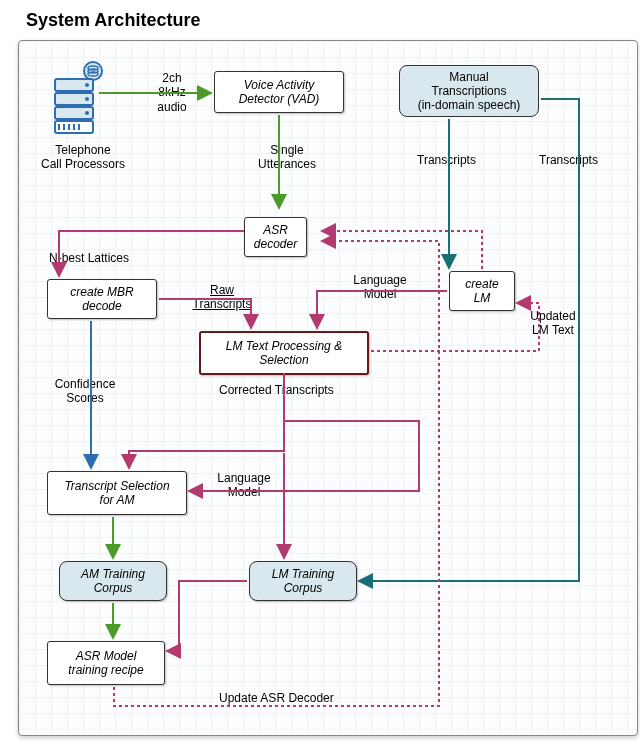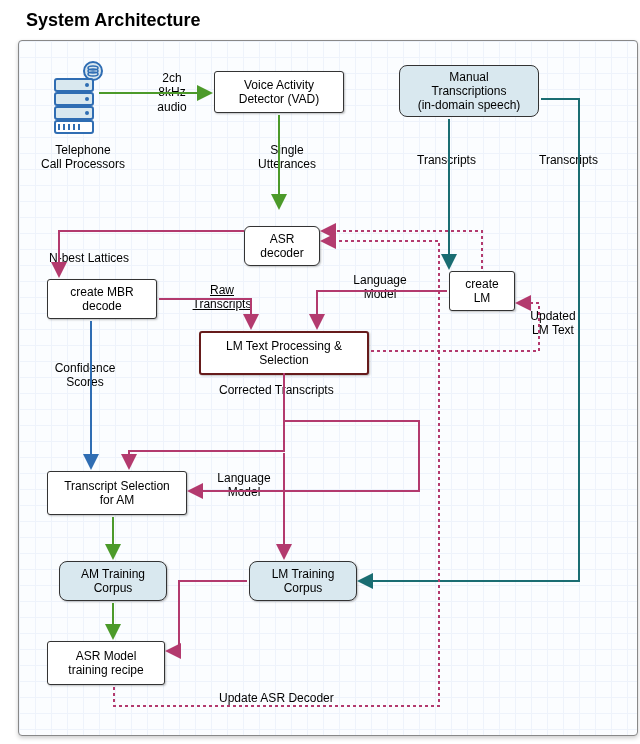--- a/index.html
+++ b/index.html
@@ -42,21 +42,21 @@
     background: #fff;
     border-radius: 3px;
     font-size: 12px;
     display: flex;
     align-items: center;
     justify-content: center;
     text-align: center;
     padding: 4px 6px;
     box-sizing: border-box;
   }
-  .node.shadow { box-shadow: 1px 1px 2px rgba(0,0,0,0.25); }
+  .node.shadow { box-shadow: 1px 1px 2px rgba(0,0,0,0.25); font-style: italic; }
   .node.rounded { border-radius: 8px; }
   .node.blue { background: #d9e8ef; }
   .node.darkred { border: 2px solid #661b1b; }
   .label {
     position: absolute;
     font-size: 12px;
     text-align: center;
     line-height: 1.2;
   }
   svg.arrows {
@@ -100,21 +100,21 @@
       </svg>
     </div>
     <div class="label" style="top:102px;left:14px;width:100px;white-space:pre-line;">Telephone
 Call Processors</div>
 
     <div class="node shadow" style="top:30px;left:195px;width:130px;height:42px;white-space:pre-line;">Voice Activity
 Detector (VAD)</div>
     <div class="node rounded blue" style="top:24px;left:380px;width:140px;height:52px;white-space:pre-line;">Manual
 Transcriptions
 (in-domain speech)</div>
-    <div class="node shadow" style="top:185px;left:225px;width:76px;height:40px;white-space:pre-line;border-radius:6px;">ASR
+    <div class="node shadow" style="top:176px;left:225px;width:63px;height:40px;white-space:pre-line;">ASR
 decoder</div>
     <div class="node shadow" style="top:230px;left:430px;width:66px;height:40px;white-space:pre-line;">create
 LM</div>
     <div class="node shadow" style="top:238px;left:28px;width:110px;height:40px;white-space:pre-line;">create MBR
 decode</div>
     <div class="node darkred shadow" style="top:290px;left:180px;width:170px;height:44px;white-space:pre-line;">LM Text Processing &amp;
 Selection</div>
     <div class="node shadow" style="top:430px;left:28px;width:140px;height:44px;white-space:pre-line;">Transcript Selection
 for AM</div>
     <div class="node rounded blue shadow" style="top:520px;left:40px;width:108px;height:40px;white-space:pre-line;">AM Training
@@ -131,21 +131,21 @@
 Utterances</div>
     <div class="label" style="top:112px;left:398px;">Transcripts</div>
     <div class="label" style="top:112px;left:520px;">Transcripts</div>
     <div class="label" style="top:210px;left:30px;">N-best Lattices</div>
     <div class="label" style="top:242px;left:168px;width:70px;white-space:pre-line;text-decoration:underline;">Raw
 Transcripts</div>
     <div class="label" style="top:232px;left:326px;width:70px;white-space:pre-line;">Language
 Model</div>
     <div class="label" style="top:268px;left:504px;width:60px;white-space:pre-line;">Updated
 LM Text</div>
-    <div class="label" style="top:320px;left:26px;width:80px;white-space:pre-line;">Confidence
+    <div class="label" style="top:336px;left:26px;width:80px;white-space:pre-line;">Confidence
 Scores</div>
     <div class="label" style="top:342px;left:200px;">Corrected Transcripts</div>
     <div class="label" style="top:430px;left:190px;width:70px;white-space:pre-line;">Language
 Model</div>
     <div class="label" style="top:650px;left:200px;">Update ASR Decoder</div>
 
     <svg class="arrows">
       <defs>
         <marker id="ah-green" markerWidth="8" markerHeight="8" refX="7" refY="4" orient="auto">
           <path d="M0,0 L8,4 L0,8 z" fill="#4c9a2a"></path>

